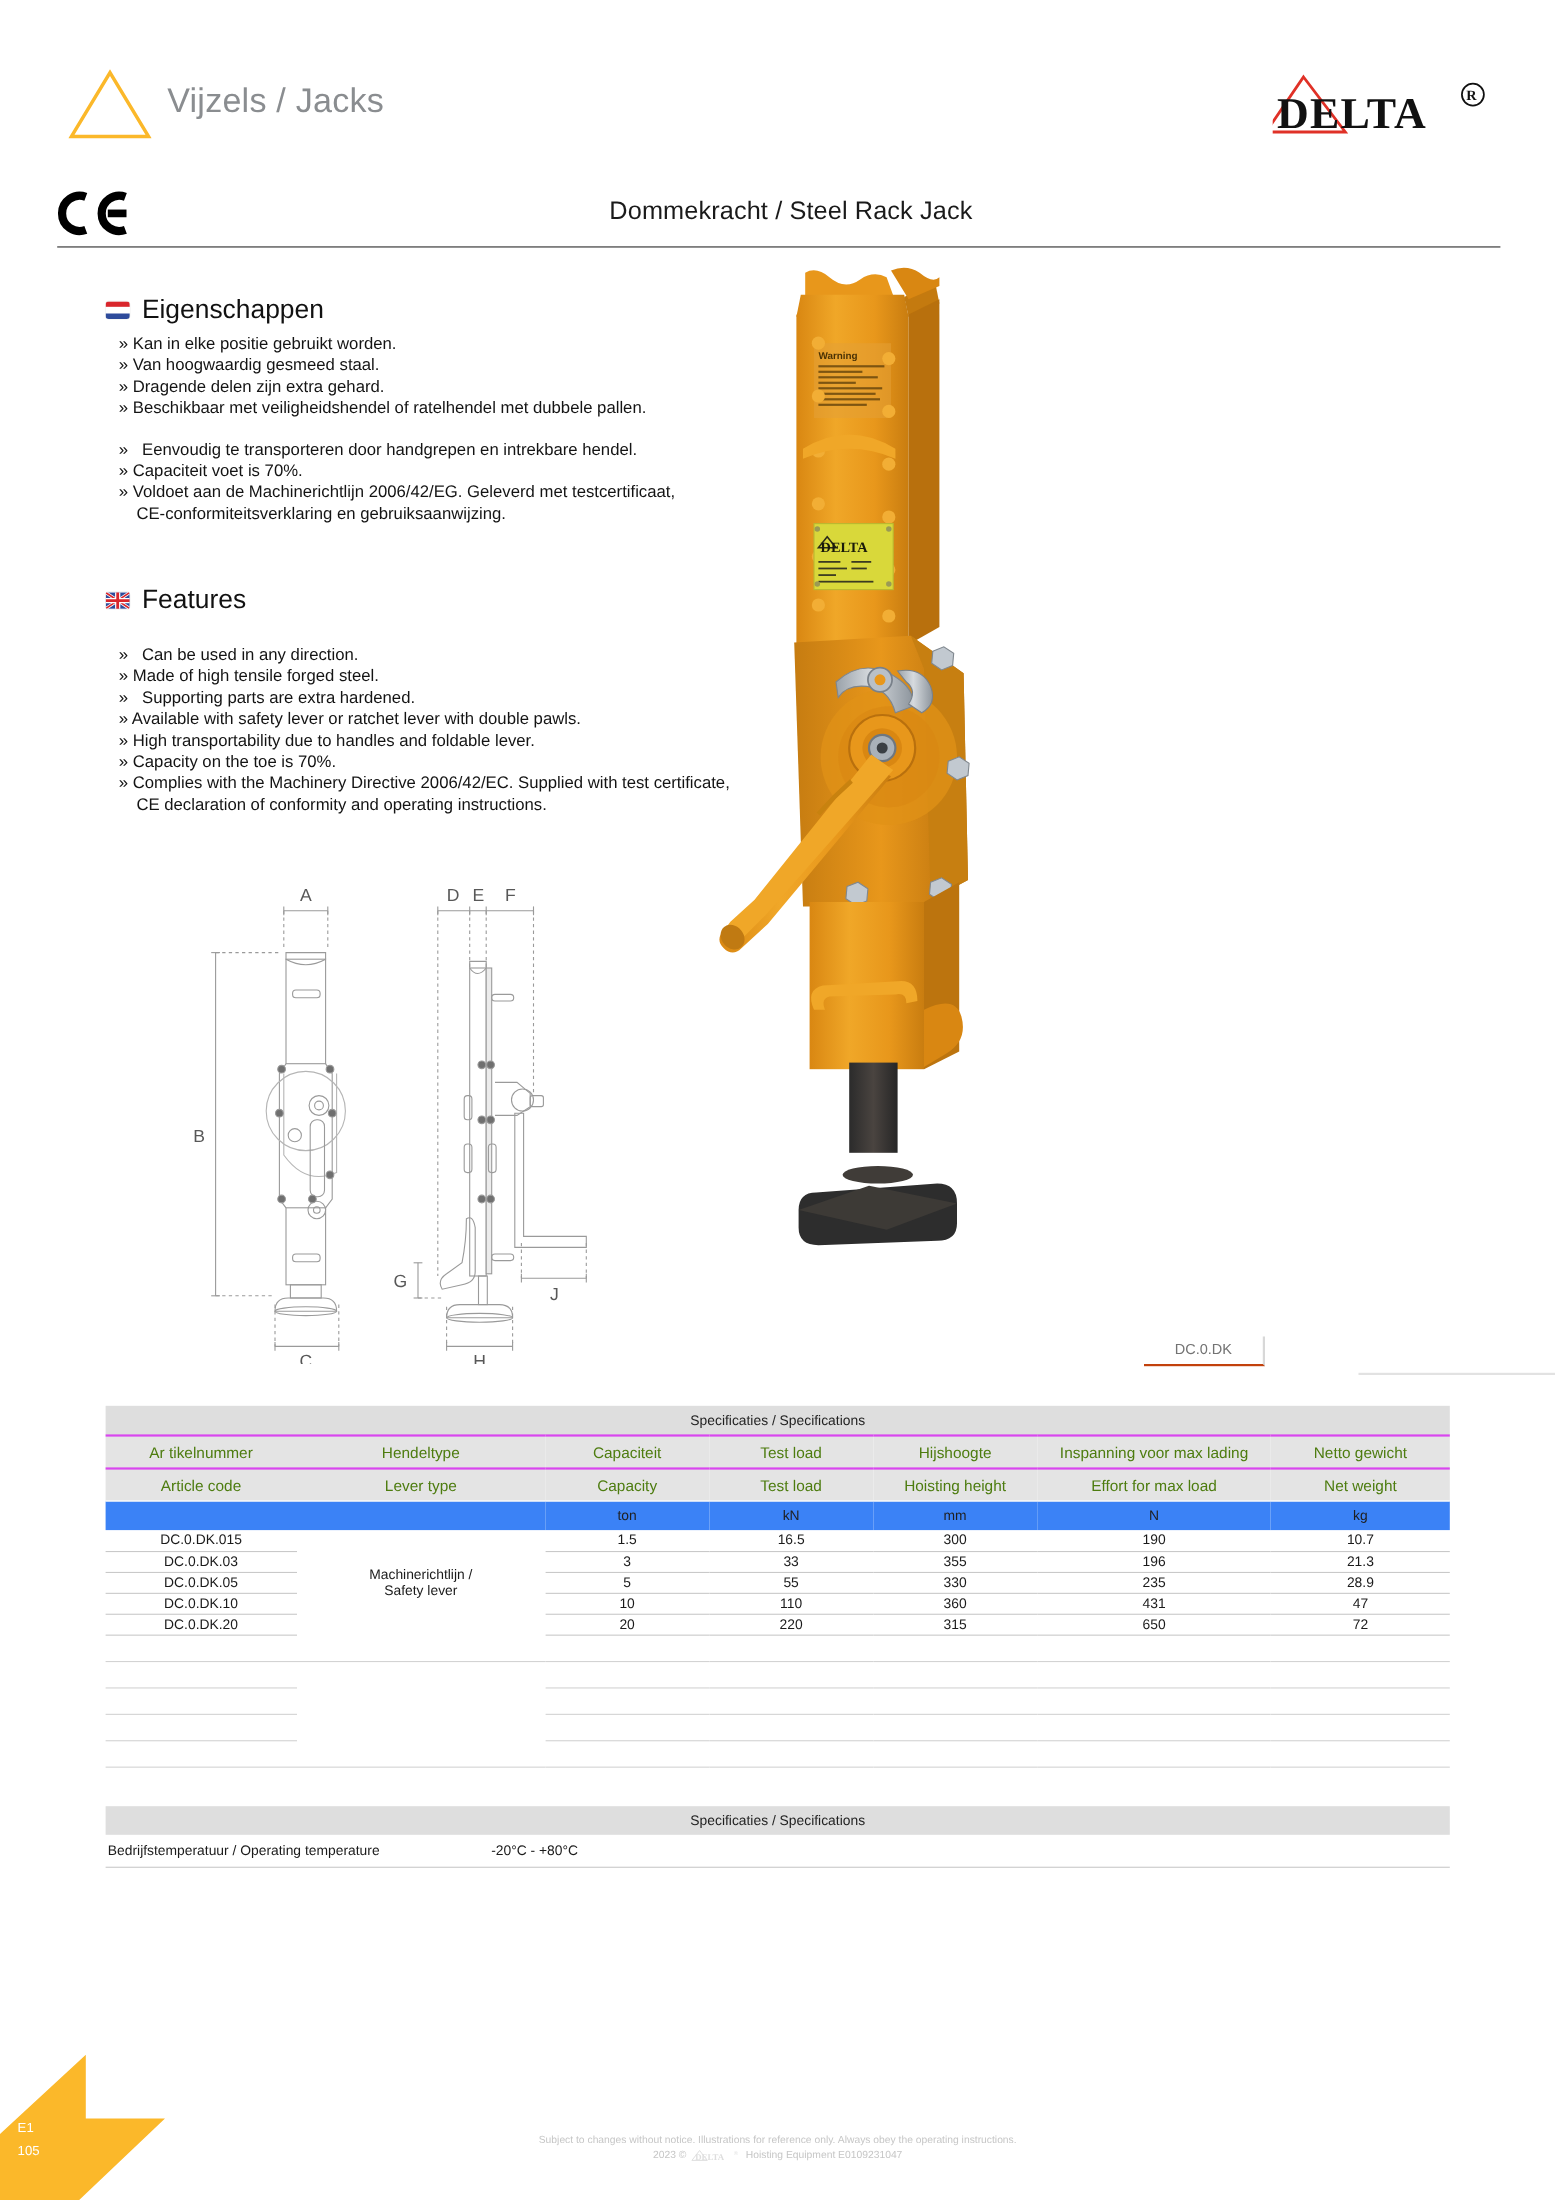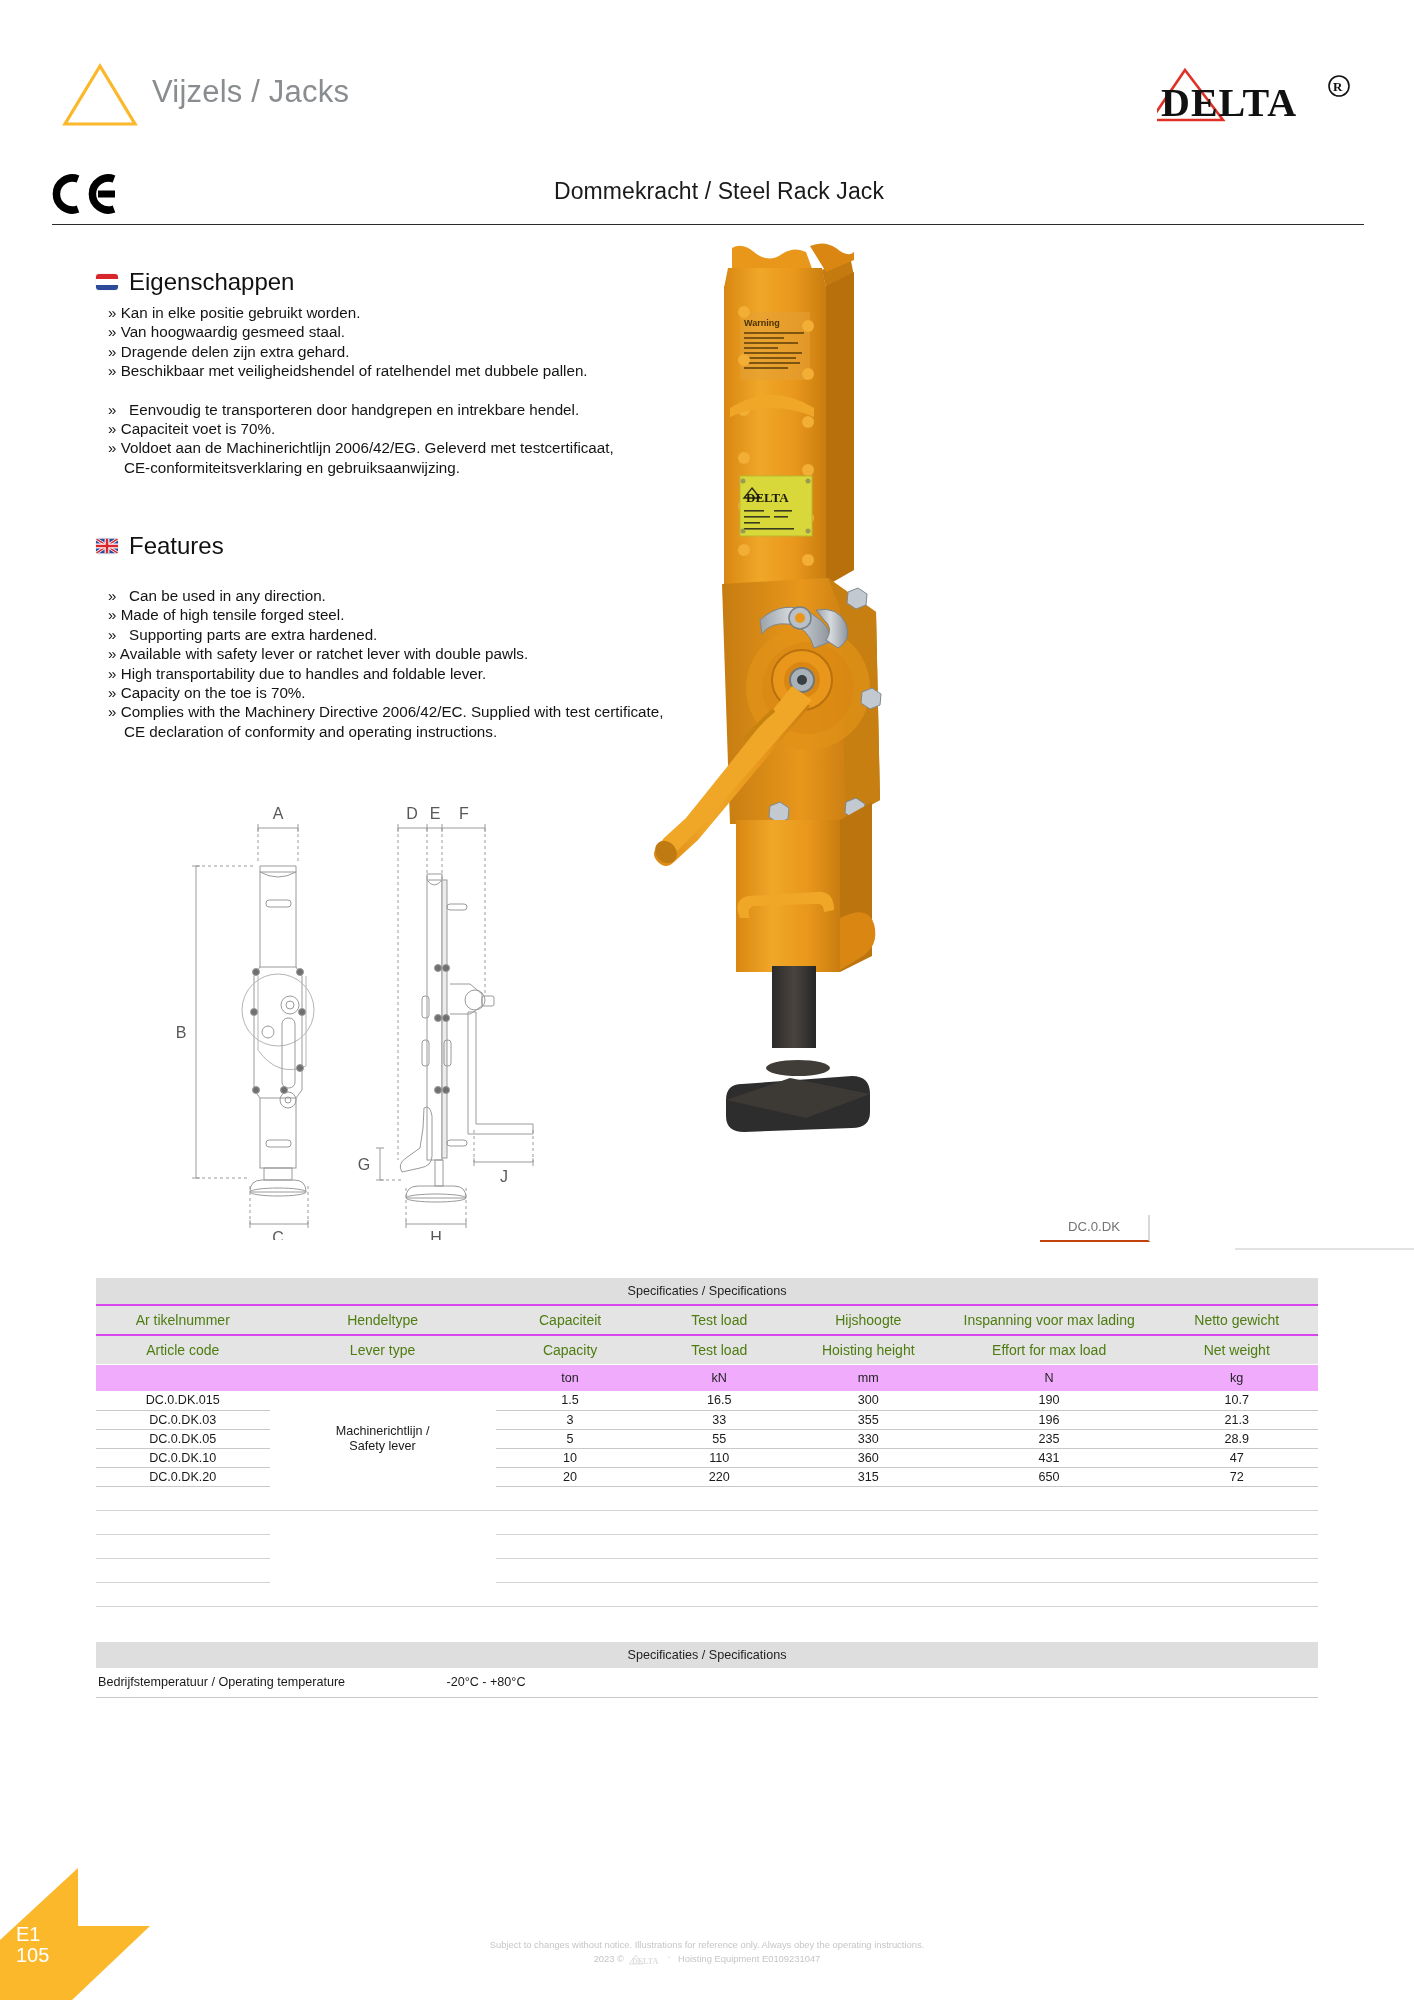--- a/index.html
+++ b/index.html
@@ -86,21 +86,21 @@
   .tbl .band td {
     background:#dedede; text-align:center; font-size:12.6px;
     padding:6px 0 6px 0; color:#1f1f1f;
   }
   .tbl .hrow td {
     background:#e4e4e4; text-align:center; font-size:14px;
     padding:6px 4px; color:#4d7c0f;
     border-top:2px solid #d946ef;
   }
   .tbl .urow td {
-    background:#f0abfc; text-align:center; font-size:12.6px;
+    background:#3b82f6; text-align:center; font-size:12.6px;
     padding:6px 4px; color:#1f1f1f; border-top:1px solid #fff;
   }
   .tbl .drow td {
     text-align:center; font-size:12.6px; color:#1a1a1a;
     height:19px; padding:1px 4px; border-bottom:1px solid #c9c9c9;
   }
   .tbl .drow td.lever { border-bottom:none; line-height:15px; }
   .tbl .erow td { height:24px; border-bottom:1px solid #d3d3d3; }
   .tbl .erow td.gap { border-bottom:none; }
   .c-art { width:14.2%; } .c-lev { width:18.5%; }
@@ -116,21 +116,21 @@
     display:flex; font-size:12.6px; color:#1a1a1a;
     padding:7px 0 8px 0; border-bottom:1px solid #c9c9c9;
   }
   .tbl2 .row2 .lbl { width:300px; padding-left:2px; }
   .tbl2 .row2 .val { width:180px; text-align:center; }
 
   
   .corner { position:absolute; left:0; bottom:0; width:150px; height:132px; }
   .corner-txt {
     position:absolute; left:16px; bottom:34px;
-    color:#fff; font-size:20px; line-height:21px;
+    color:#fff; font-size:12px; line-height:21px;
   }
   .foot {
     position:absolute; left:0; bottom:34px; width:1414px;
     text-align:center; color:#c6c6c6; font-size:9.4px; line-height:14px;
   }
   .foot .l2 { display:flex; justify-content:center; align-items:center; gap:4px; }
   .foot-logo { opacity:.5; }
 </style>
 </head>
 <body>

